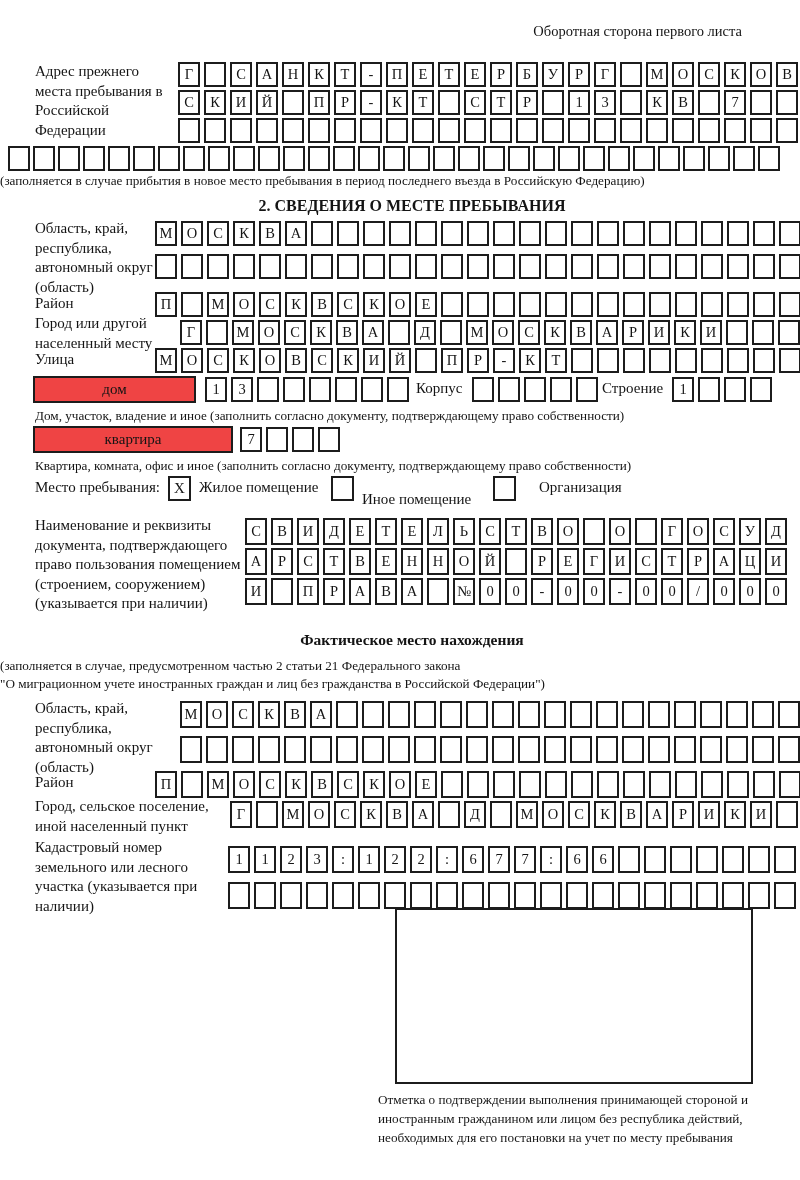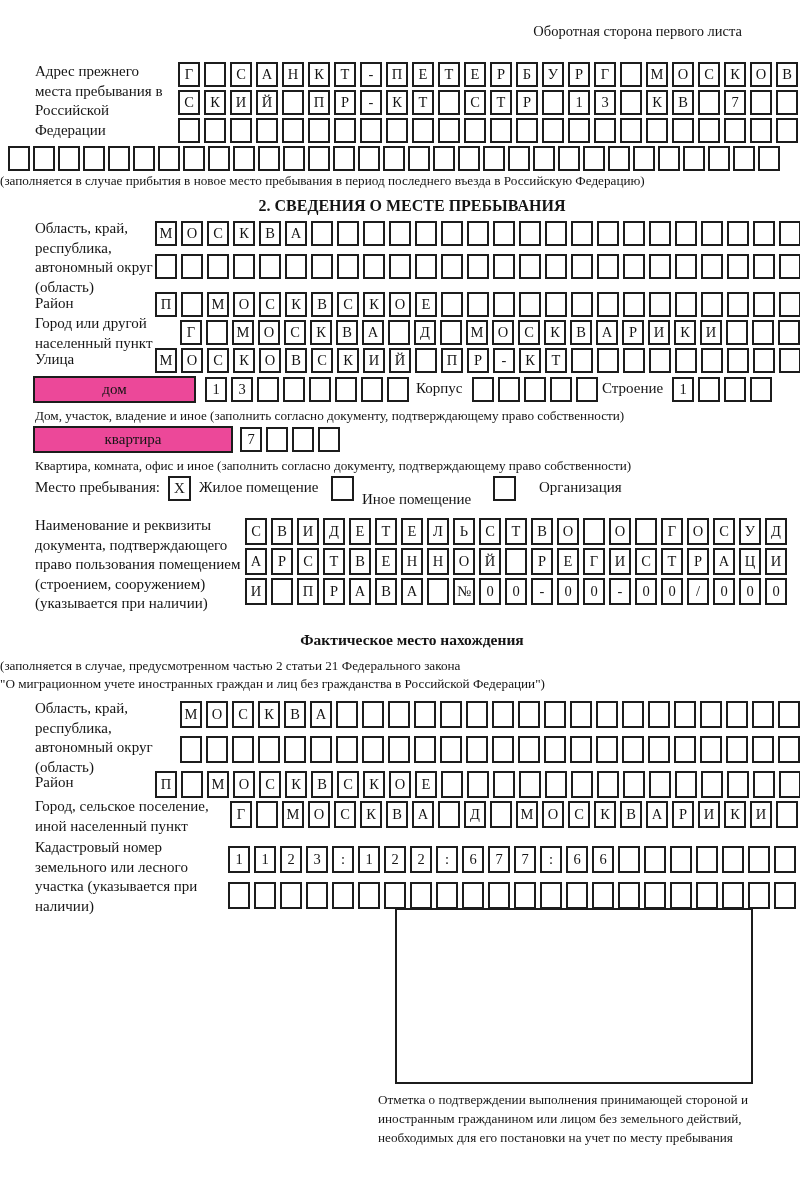--- a/index.html
+++ b/index.html
@@ -7,21 +7,21 @@
   .page{position:relative;width:800px;height:1180px;background:#fff;overflow:hidden;}
   .abs{position:absolute;}
   .lbl{font-size:15px;line-height:1.3;}
   .cap{font-size:13.2px;line-height:1.35;}
   .ttl{font-weight:bold;font-size:16px;text-align:center;padding-left:12px;}
   .center{}
   .cells{display:flex;gap:4px;}
   .cells.g3{gap:3px;}
   .cell{flex:none;width:18px;height:21px;border:2px solid #1c1c1c;display:flex;align-items:center;justify-content:center;font-size:14.5px;background:#fff;}
   .cells.t23 .cell{height:23px;}
-  .wide{border:2px solid #1c1c1c;display:flex;align-items:center;justify-content:center;font-size:15px;background:#ec4899;}
+  .wide{border:2px solid #1c1c1c;display:flex;align-items:center;justify-content:center;font-size:15px;background:#ef4444;}
   .chk{width:19px;height:21px;border:2px solid #1c1c1c;display:flex;align-items:center;justify-content:center;font-size:15px;background:#fff;}
   .stamp{border:2px solid #1c1c1c;background:#fff;}
 </style>
 </head>
 <body>
 
 <div class="page">
 
   <div class="abs lbl" style="left:0;top:22px;width:742px;text-align:right;font-size:14.5px">Оборотная сторона первого листа</div>
 
@@ -219,21 +219,21 @@
       <span class="cell"></span>
       <span class="cell"></span>
       <span class="cell"></span>
       <span class="cell"></span>
       <span class="cell"></span>
       <span class="cell"></span>
       <span class="cell"></span>
       <span class="cell"></span>
     </div>
 
-  <div class="abs lbl" style="left:35px;top:314px;width:142px">Город или другой населенный пункт</div>
+  <div class="abs lbl" style="left:35px;top:314px;width:142px">Город или другой населенный месту</div>
   <div class="abs cells" style="left:180px;top:320px">
       <span class="cell">Г</span>
       <span class="cell"></span>
       <span class="cell">М</span>
       <span class="cell">О</span>
       <span class="cell">С</span>
       <span class="cell">К</span>
       <span class="cell">В</span>
       <span class="cell">А</span>
       <span class="cell"></span>
@@ -556,15 +556,15 @@
       <span class="cell"></span>
       <span class="cell"></span>
       <span class="cell"></span>
       <span class="cell"></span>
       <span class="cell"></span>
       <span class="cell"></span>
       <span class="cell"></span>
     </div>
 
   <div class="abs stamp" style="left:395px;top:908px;width:354px;height:172px"></div>
-  <div class="abs cap center" style="left:378px;top:1090px;width:392px;line-height:1.45">Отметка о подтверждении выполнения принимающей стороной и иностранным гражданином или лицом без земельного действий, необходимых для его постановки на учет по месту пребывания</div>
+  <div class="abs cap center" style="left:378px;top:1090px;width:392px;line-height:1.45">Отметка о подтверждении выполнения принимающей стороной и иностранным гражданином или лицом без республика действий, необходимых для его постановки на учет по месту пребывания</div>
 
 </div>
 
 </body></html>

